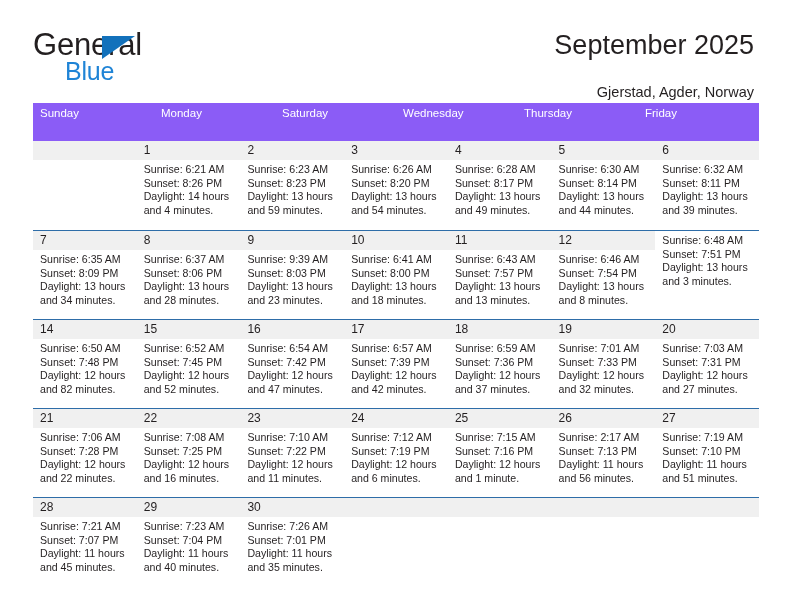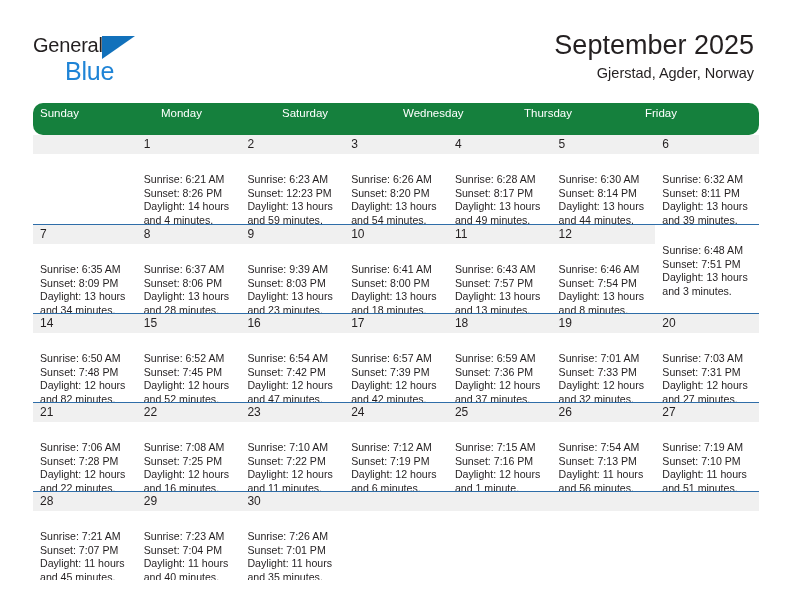--- a/index.html
+++ b/index.html
@@ -33,21 +33,21 @@
     position: absolute;
     left: 33px;
     top: 30px;
     width: 200px;
     height: 58px;
   }
   .brand-general {
     position: absolute;
     left: 0;
     top: 0;
-    font-size: 20px;
+    font-size: 31px;
     letter-spacing: -0.2px;
     color: #231f20;
     line-height: 30px;
   }
   .brand-triangle {
     position: absolute;
     left: 69px;
     top: 6px;
     width: 0;
     height: 0;
@@ -75,36 +75,35 @@
     font-weight: normal;
     color: #231f20;
     line-height: 34px;
     white-space: nowrap;
   }
   .cal-subtitle {
     font-size: 14.5px;
     font-weight: normal;
     color: #231f20;
     line-height: 20px;
-    margin-top: 1px;
+    margin-top: 20px;
     white-space: nowrap;
   }
 
   
   .calendar {
     position: absolute;
     left: 33px;
     top: 103px;
     width: 726px;
   }
   .weekday-row {
     display: flex;
-    background: #15803d;
-    height: 32px;
-    border-radius: 10px;
+    background: #8b5cf6;
+    height: 38px;
   }
   .weekday {
     flex: 1 1 0;
     color: #ffffff;
     font-size: 11.5px;
     line-height: 21px;
     padding-left: 7px;
     box-sizing: border-box;
     white-space: nowrap;
     overflow: hidden;
@@ -129,21 +128,20 @@
     background: #f0f0f0;
     height: 19px;
     font-size: 12px;
     line-height: 19px;
     padding-left: 7px;
     color: #231f20;
     box-sizing: border-box;
   }
   .day-body {
     padding: 3px 7px 0 7px;
-    margin-top: 16px;
   }
   .day-line {
     font-size: 10.6px;
     line-height: 13.6px;
     color: #231f20;
     white-space: nowrap;
   }
 </style>
 </head>
 <body>
@@ -189,21 +187,21 @@
           <div class="day-line">Sunrise: 6:21 AM</div>
           <div class="day-line">Sunset: 8:26 PM</div>
           <div class="day-line">Daylight: 14 hours</div>
           <div class="day-line">and 4 minutes.</div>
         </div>
       </div>
       <div class="day-cell">
         <div class="day-number">2</div>
         <div class="day-body">
           <div class="day-line">Sunrise: 6:23 AM</div>
-          <div class="day-line">Sunset: 12:23 PM</div>
+          <div class="day-line">Sunset: 8:23 PM</div>
           <div class="day-line">Daylight: 13 hours</div>
           <div class="day-line">and 59 minutes.</div>
         </div>
       </div>
       <div class="day-cell">
         <div class="day-number">3</div>
         <div class="day-body">
           <div class="day-line">Sunrise: 6:26 AM</div>
           <div class="day-line">Sunset: 8:20 PM</div>
           <div class="day-line">Daylight: 13 hours</div>
@@ -412,21 +410,21 @@
         <div class="day-body">
           <div class="day-line">Sunrise: 7:15 AM</div>
           <div class="day-line">Sunset: 7:16 PM</div>
           <div class="day-line">Daylight: 12 hours</div>
           <div class="day-line">and 1 minute.</div>
         </div>
       </div>
       <div class="day-cell">
         <div class="day-number">26</div>
         <div class="day-body">
-          <div class="day-line">Sunrise: 7:54 AM</div>
+          <div class="day-line">Sunrise: 2:17 AM</div>
           <div class="day-line">Sunset: 7:13 PM</div>
           <div class="day-line">Daylight: 11 hours</div>
           <div class="day-line">and 56 minutes.</div>
         </div>
       </div>
       <div class="day-cell">
         <div class="day-number">27</div>
         <div class="day-body">
           <div class="day-line">Sunrise: 7:19 AM</div>
           <div class="day-line">Sunset: 7:10 PM</div>

